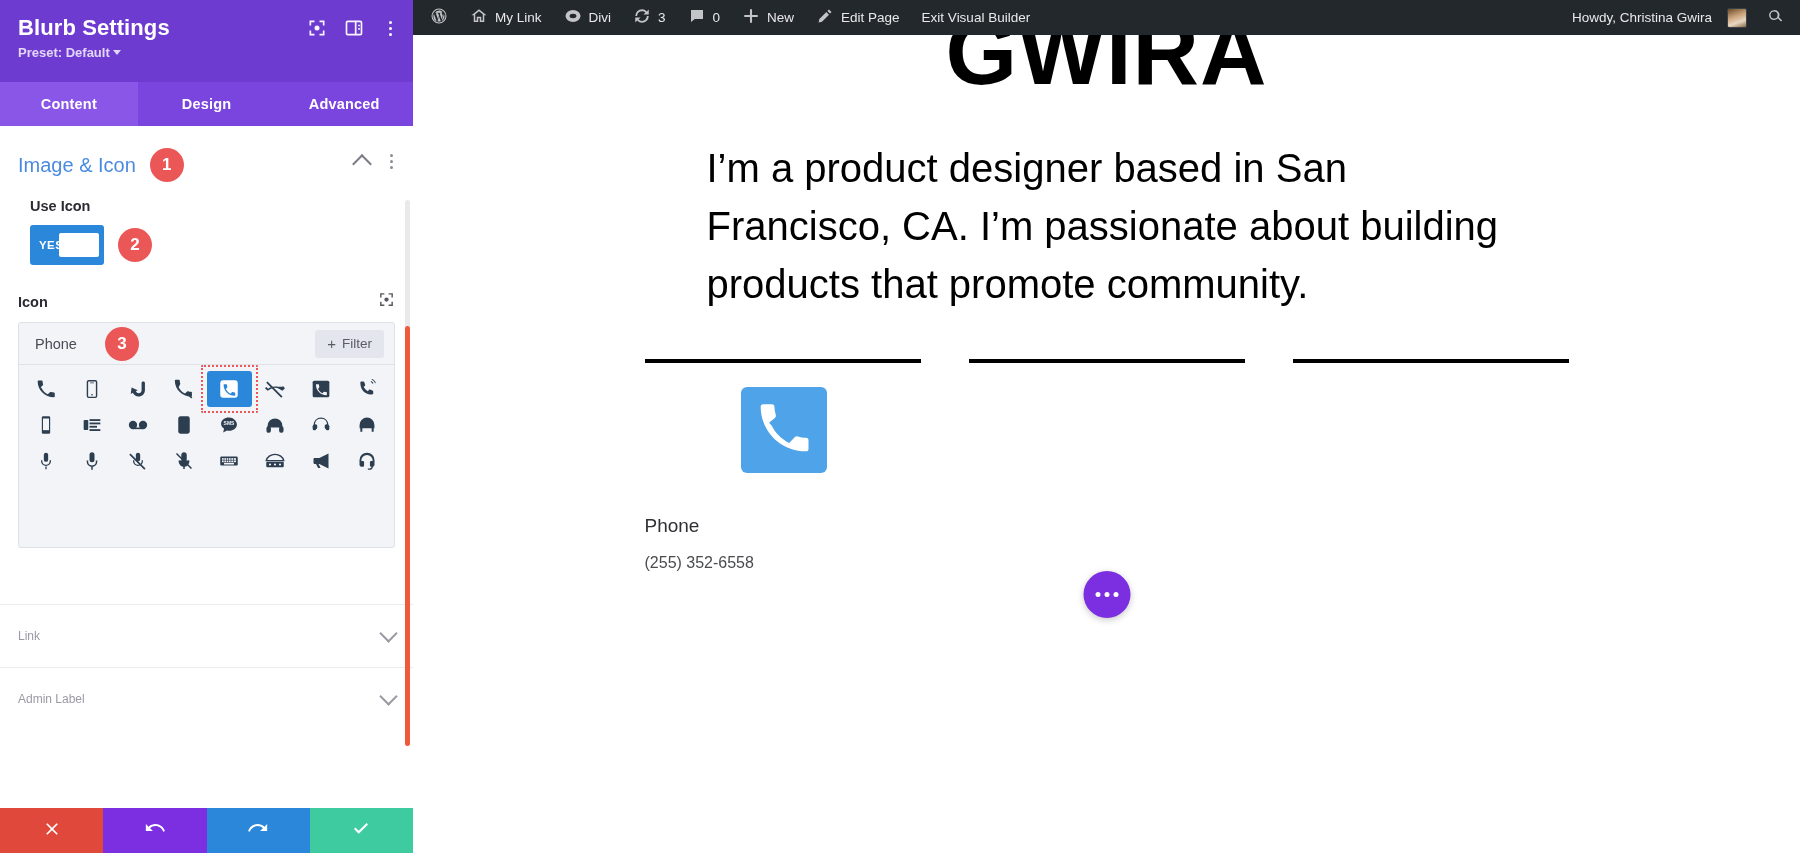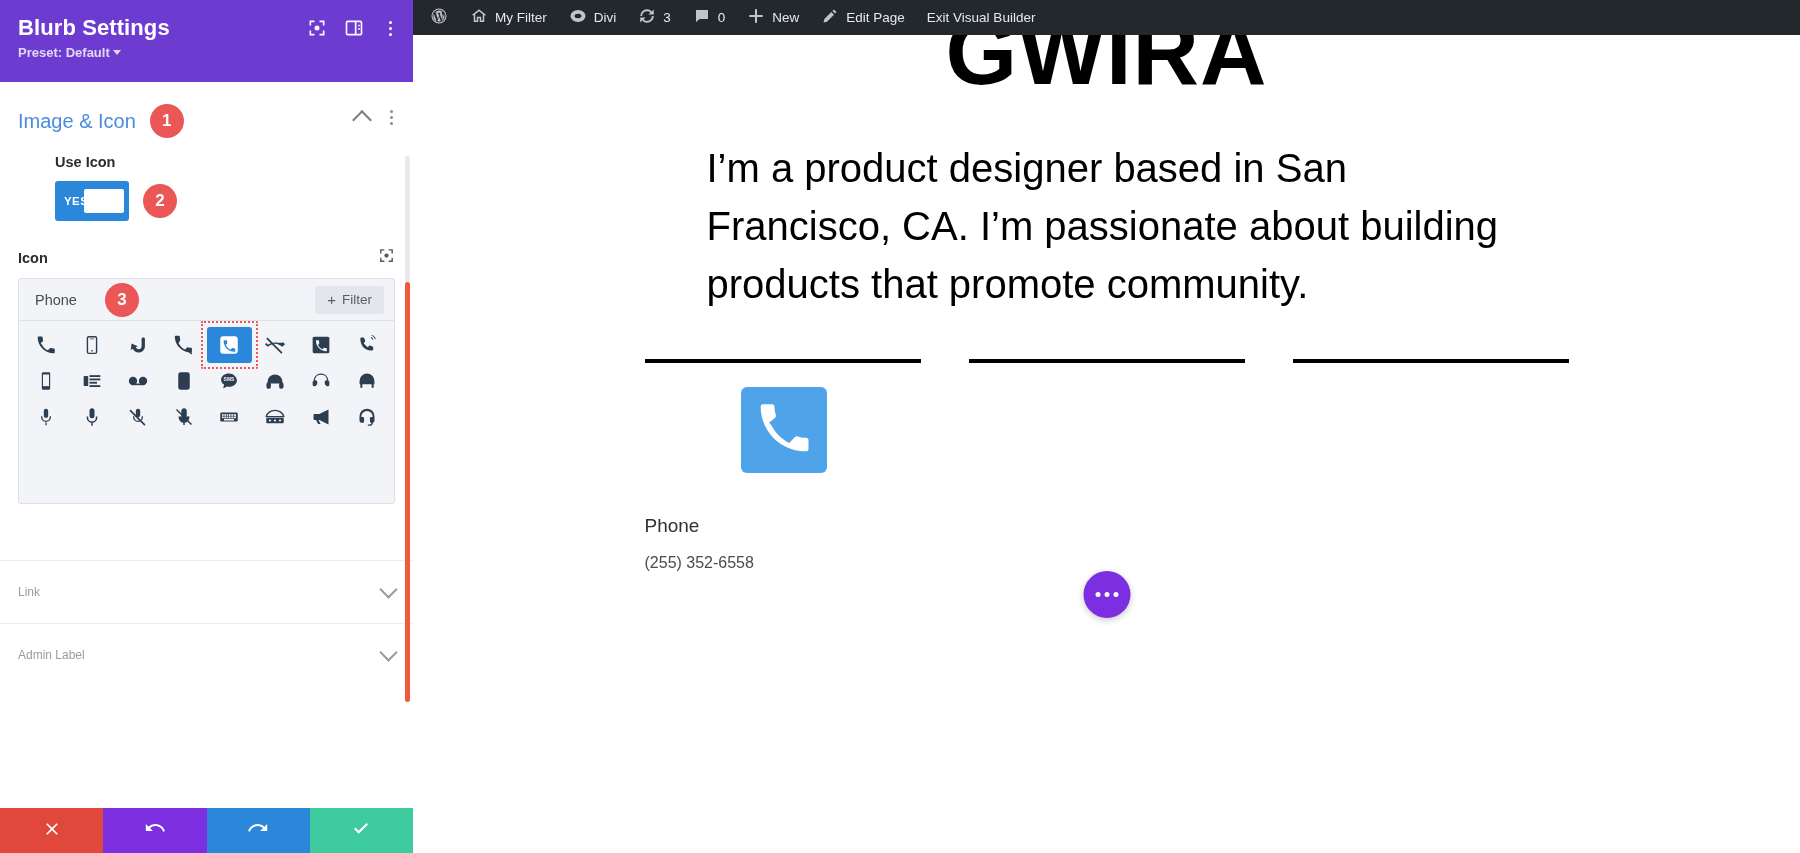--- a/index.html
+++ b/index.html
@@ -102,21 +102,21 @@
   }
   .sec-dots i { width: 3px; height: 3px; background: #8b8b95; border-radius: 50%; display:block; }
 
   .badge {
     display: inline-flex; align-items: center; justify-content: center;
     width: 34px; height: 34px; border-radius: 50%;
     background: #EB5757; color: #fff; font-size: 17px; font-weight: bold;
     margin-left: 14px; flex: none;
   }
 
-  .field { padding: 0 30px; margin-left: 25px; }
+  .field { padding: 0 30px; }
   .field-label {
     font-size: 14.5px; color: #2b2b33; font-weight: bold; margin-bottom: 11px;
   }
 
   .toggle-row { display: flex; align-items: center; }
   .toggle {
     width: 74px; height: 40px; background: #2B87DA; border-radius: 3px;
     display: flex; align-items: center; cursor: pointer; padding: 3px;
     position: relative;
   }
@@ -285,21 +285,21 @@
             </svg>
         </span>
       </div>
 
       <div class="ab-item">
         <span>
           <svg viewBox="0 0 24 24">
               <path d="M12 3L2 11h3v9h6v-5h2v5h6v-9h3L12 3zm0 2.6l5 4V18h-2v-5H9v5H7v-8.4l5-4z"></path>
             </svg>
         </span>
-        <span>My Filter</span>
+        <span>My Link</span>
       </div>
 
       <div class="ab-item">
         <span>
           <svg viewBox="0 0 24 24">
               <ellipse cx="12" cy="12" rx="10" ry="8"></ellipse>
               <ellipse cx="12" cy="12" rx="4.5" ry="3" fill="#23282D"></ellipse>
             </svg>
         </span>
         <span>Divi</span>
@@ -338,20 +338,33 @@
               <path d="M17.2 3.3l3.5 3.5-2 2-3.5-3.5 2-2zM13.8 6.7l3.5 3.5L8 19.5 3.4 20.6l1.1-4.6 9.3-9.3z"></path>
             </svg>
         </span>
         <span>Edit Page</span>
       </div>
 
       <div class="ab-item">
         <span>Exit Visual Builder</span>
       </div>
 
+      <div class="ab-right">
+        <div class="ab-item" style="padding-right:6px;">
+          <span>Howdy, Christina Gwira</span>
+          <span class="avatar"></span>
+        </div>
+        <div class="ab-search">
+          <span>
+            <svg viewBox="0 0 24 24">
+                <path d="M10 3a7 7 0 105.3 11.6l4.6 4.6 1.5-1.5-4.6-4.6A7 7 0 0010 3zm0 2a5 5 0 110 10 5 5 0 010-10z"></path>
+              </svg>
+          </span>
+        </div>
+      </div>
     </div>
 
     <div class="page-canvas">
       <div class="gwira-word">GWIRA</div>
       <div class="hero-text">I’m a product designer based in San Francisco, CA. I’m passionate about building products that promote community.</div>
 
       <div class="rule-row">
         <div class="rule"></div>
         <div class="rule"></div>
         <div class="rule"></div>
@@ -404,20 +417,25 @@
             </svg>
         </span>
         <span class="hdr-dots">
           <i></i>
             <i></i>
             <i></i>
         </span>
       </div>
     </div>
 
+    <div class="panel-tabs">
+      <div class="panel-tab active">Content</div>
+      <div class="panel-tab">Design</div>
+      <div class="panel-tab">Advanced</div>
+    </div>
 
     <div class="panel-body">
 
       <div class="scroll-track"></div>
       <div class="scroll-thumb"></div>
 
       <div class="section-head">
         <span class="stitle">Image &amp; Icon</span>
         <span class="badge">1</span>
         <span class="sactions">

